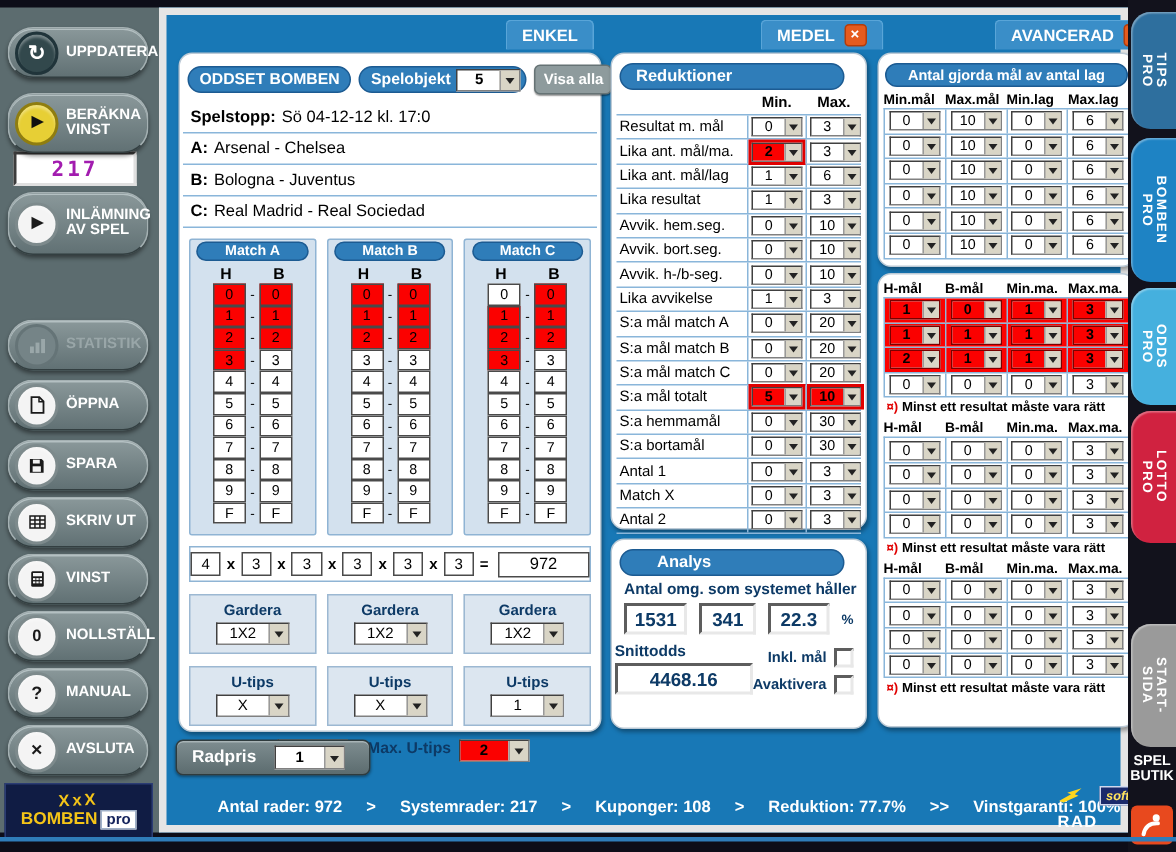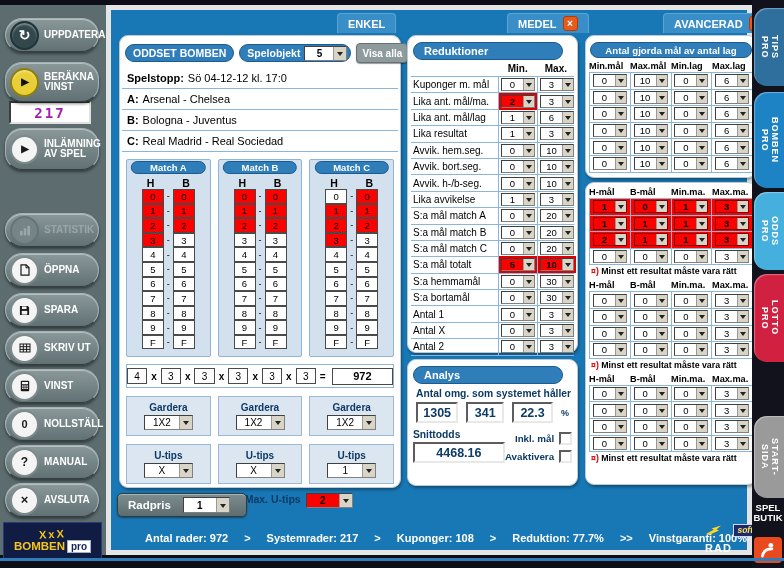--- a/index.html
+++ b/index.html
@@ -61,21 +61,21 @@
   .crow{display:flex;align-items:center;justify-content:center;gap:3px;height:14.6px}
   .mcell{width:20px;height:12.5px;background:#fff;border:1px solid #4a4a4a;font-size:9.5px;
          display:flex;align-items:center;justify-content:center;color:#000;cursor:pointer}
   .mcell.sel{background:#fb0100}
   .dash{font-size:9px;color:#000}
   .formula{margin:7px 6px 0;height:22px;border:1px solid #8fb4d4;display:flex;align-items:center;
            justify-content:center;gap:4px;font-size:10px;font-weight:bold;color:#000}
   .fcell{width:19px;height:14px;border:1px solid #4a4a4a;display:flex;align-items:center;justify-content:center;
          font-weight:normal;font-size:10px;cursor:pointer}
   .fres{width:62px;height:15px;border:1px solid #4a4a4a;display:flex;align-items:center;justify-content:center;
-        font-weight:bold;font-size:11px;margin-left:2px}
+        font-weight:normal;font-size:11px;margin-left:2px}
   .gurow{display:flex;gap:7px;margin:8px 6px 0}
   .gbox{flex:1;height:38px;background:#dce6f0;border:1px solid #9cb8d2;display:flex;flex-direction:column;
         align-items:center;justify-content:center;gap:2px}
   .glbl{font-weight:bold;font-size:10px;color:#0d3a66}
   .dd{display:inline-flex;background:#fff;border:1px solid #808080;border-top-color:#404040;border-left-color:#404040;
       height:15px;box-sizing:border-box;cursor:pointer;align-items:stretch}
   .dd .val{min-width:24px;padding:0 2px;font-size:10px;display:flex;align-items:center;justify-content:center;color:#000}
   .dd .arr{width:12px;background:#d9d5c6;border-left:1px solid #999;display:flex;align-items:center;justify-content:center}
   .arr i{display:block;border:3px solid transparent;border-top:4px solid #222;margin-top:4px}
   .dd.red .val{background:#fb0100;font-weight:bold}
@@ -87,27 +87,27 @@
            box-shadow:inset 0 1px 0 #a8b4b6,0 1px 2px rgba(0,0,0,.4);
            display:flex;align-items:center;gap:12px;padding:0 10px;color:#fff;font-weight:bold;font-size:11.5px;box-sizing:border-box}
   
   .p2title{margin:6px 5px 0;height:18px;padding:0 10px;font-size:11px;width:150px}
   .mmhead{display:flex;justify-content:flex-end;font-weight:bold;font-size:10px;color:#000;margin:3px 10px 0;gap:17px}
   .rtable{margin:2px 3px 0;border-top:1px solid #8ab6da}
   .rrow{display:flex;align-items:center;height:15.4px;border-bottom:1px solid #8ab6da;font-size:10px;color:#000}
   .rlab{flex:1;padding-left:2px;white-space:nowrap;overflow:hidden}
   .vline{width:1px;align-self:stretch;background:#8ab6da;margin:0 2px}
   
-  .p3title{margin:6px 5px 0;height:18px;padding:0 10px;font-size:11px;width:150px}
+  .p3title{margin:6px 5px 0;height:18px;padding:0 24px;font-size:11px;width:150px}
   .alabel{margin:4px 0 0 8px;font-weight:bold;font-size:10.3px;color:#0d3a66;white-space:nowrap}
   .arow{display:flex;gap:8px;margin:3px 8px 0;align-items:center}
   .afield{background:#fff;border:2px solid;border-color:#5d5d5d #e8e8e8 #e8e8e8 #5d5d5d;color:#0d3a66;
           font-weight:bold;font-size:12.5px;display:flex;align-items:center;justify-content:center;height:17px;box-sizing:content-box}
   .pct{font-size:9px;font-weight:bold;color:#0d3a66}
-  .a2{display:flex;margin:4px 24px 0;justify-content:center}
+  .a2{display:flex;margin:4px 8px 0;justify-content:flex-end}
   .cbrow{display:flex;align-items:center;gap:5px;font-weight:bold;font-size:9.8px;color:#0d3a66;justify-content:flex-end}
   .cb{width:13px;height:13px;background:#fff;border:2px solid;border-color:#5d5d5d #e8e8e8 #e8e8e8 #5d5d5d;box-sizing:border-box;cursor:pointer}
   
   .p4title{margin:6px 4px 0;height:16px;justify-content:center;font-size:9.7px;padding:0 4px;white-space:nowrap}
   .ghead{display:flex;margin:3px 3px 0;font-weight:bold;font-size:9.2px;color:#000}
   .ghead span{flex:1;text-align:left;white-space:nowrap}
   .gtable{margin:1px 3px 0;border:1px solid #8ab6da;border-bottom:none}
   .grow{display:flex;height:15.6px;border-bottom:1px solid #8ab6da}
   .gcell{flex:1;display:flex;justify-content:center;align-items:center;border-right:1px solid #8ab6da}
   .gcell:last-child{border-right:none}
@@ -570,21 +570,21 @@
   </div>
 
   <div class="panel" id="panel2">
     <div class="pill p2title">Reduktioner</div>
     <div class="mmhead">
       <span>Min.</span>
       <span>Max.</span>
     </div>
     <div class="rtable" id="redTable">
         <div class="rrow">
-          <span class="rlab">Kuponger m. mål</span>
+          <span class="rlab">Resultat m. mål</span>
           <div class="vline"></div>
           <span class="dd sm">
             <span class="val">0</span>
             <span class="arr">
               <i></i>
             </span>
           </span>
           <div class="vline"></div>
           <span class="dd sm">
             <span class="val">3</span>
@@ -825,21 +825,21 @@
           </span>
           <div class="vline"></div>
           <span class="dd sm">
             <span class="val">3</span>
             <span class="arr">
               <i></i>
             </span>
           </span>
         </div>
         <div class="rrow">
-          <span class="rlab">Antal X</span>
+          <span class="rlab">Match X</span>
           <div class="vline"></div>
           <span class="dd sm">
             <span class="val">0</span>
             <span class="arr">
               <i></i>
             </span>
           </span>
           <div class="vline"></div>
           <span class="dd sm">
             <span class="val">3</span>
@@ -865,21 +865,21 @@
             </span>
           </span>
         </div>
       </div>
   </div>
 
   <div class="panel" id="panel3">
     <div class="pill p3title">Analys</div>
     <div class="alabel">Antal omg. som systemet håller</div>
     <div class="arow">
-      <div class="afield" style="width:52px">1305</div>
+      <div class="afield" style="width:52px">1531</div>
       <div class="afield" style="width:46px">341</div>
       <div class="afield" style="width:50px">22.3</div>
       <span class="pct">%</span>
     </div>
     <div class="a2">
       <div>
         <div class="alabel" style="margin:2px 0 2px 0">Snittodds</div>
         <div class="afield" style="width:88px">4468.16</div>
       </div>
       <div style="display:flex;flex-direction:column;gap:5px;justify-content:flex-end">

